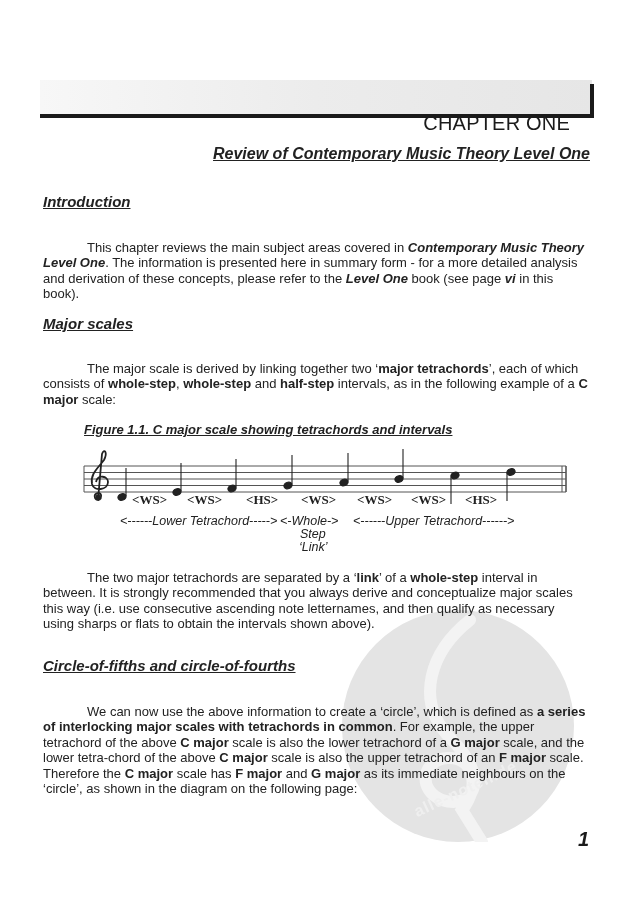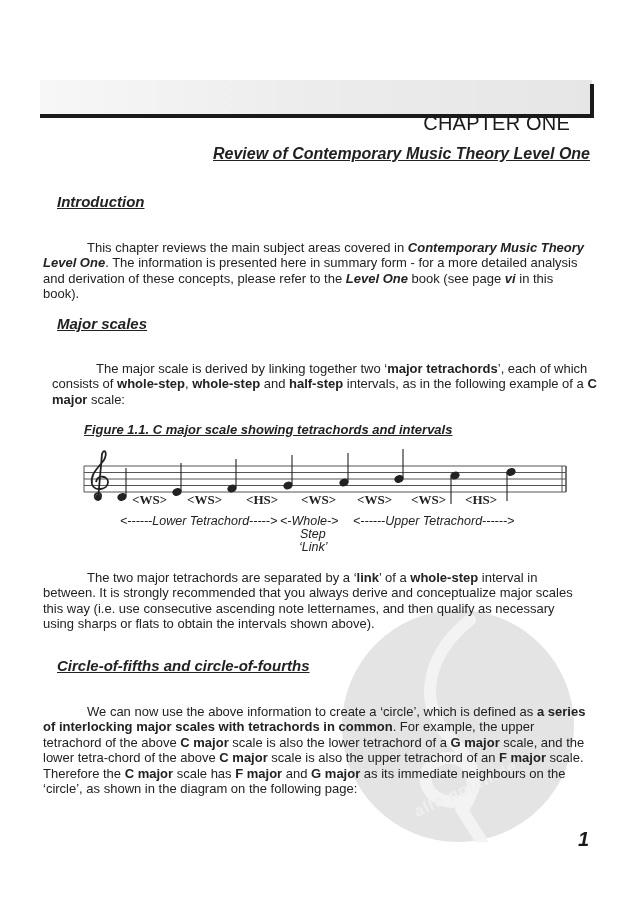--- a/index.html
+++ b/index.html
@@ -5,21 +5,21 @@
   html, body { margin:0; padding:0; }
   body { width:640px; height:904px; background:#ffffff; position:relative; overflow:hidden;
          font-family:"Liberation Sans", sans-serif; color:#222; }
   .abs { position:absolute; }
   .chapter-band { left:40px; top:80px; width:552px; height:34px;
     background:linear-gradient(90deg,#f7f7f7,#ececec 50%,#e6e6e6);
     border-bottom:4px solid #1a1a1a; }
   .chapter-bar { left:590px; top:84px; width:4px; height:34px; background:#1a1a1a; }
   .chapter-title { right:70px; top:86px; font-size:20px; letter-spacing:0.2px; color:#1b1b1b;margin-top:26px; }
   .doc-title { right:50px; top:145px; font-size:16px; font-weight:bold; font-style:italic; text-decoration:underline; color:#222; }
-  .h2 { left:57px; font-size:15px; font-weight:bold; font-style:italic; text-decoration:underline; color:#222; }
+  .h2 { left:43px; font-size:15px; font-weight:bold; font-style:italic; text-decoration:underline; color:#222; }
   .para { left:43px; width:545px; font-size:13px; line-height:15.4px; color:#222; }
   .para .indent { display:inline-block; width:44px; }
   .para b, .para strong { font-weight:bold; }
   .fig-caption { left:84px; top:422px; font-size:13px; font-weight:bold; font-style:italic; text-decoration:underline; }
   .watermark { left:342px; top:610px; width:232px; height:232px; border-radius:50%; background:#e4e4e4; }
   .wm-text { left:410px; top:780px; font-size:16px; font-weight:bold; color:#efefef; transform:rotate(-25deg); letter-spacing:1px; }
   .page-number { left:578px; top:828px; font-size:20px; font-weight:bold; font-style:italic; color:#1a1a1a; }
   .interval { position:absolute; top:492px; font-family:"Liberation Serif", serif; font-weight:bold; font-size:13px; color:#222; }
   .tetra-label { position:absolute; top:514px; font-size:12.5px; font-style:italic; color:#222; white-space:pre; }
   .link-label { position:absolute; font-size:12.5px; font-style:italic; color:#222; }
@@ -39,21 +39,21 @@
   </svg>
 </div>
 <div class="abs wm-text">alle-noten.de</div>
 
 <div class="abs h2" style="top:193px;">Introduction</div>
 <div class="abs para" style="top:240px;">
   <span class="indent"></span><span>This chapter reviews the main subject areas covered in </span><b><i>Contemporary Music Theory Level One</i></b><span>. The information is presented here in summary form - for a more detailed analysis and derivation of these concepts, please refer to the </span><b><i>Level One</i></b><span> book (see page </span><b><i>vi</i></b><span> in this book).</span>
 </div>
 
 <div class="abs h2" style="top:315px;">Major scales</div>
-<div class="abs para" style="top:361px;margin-left:9px;">
+<div class="abs para" style="top:361px;">
   <span class="indent"></span><span>The major scale is derived by linking together two ‘</span><b>major tetrachords</b><span>’, each of which consists of </span><b>whole-step</b><span>, </span><b>whole-step</b><span> and </span><b>half-step</b><span> intervals, as in the following example of a </span><b>C major</b><span> scale:</span>
 </div>
 
 <div class="abs fig-caption">Figure 1.1. C major scale showing tetrachords and intervals</div>
 
 <svg class="abs" style="left:0; top:440px;" width="640" height="80">
   <g stroke="#555" stroke-width="1">
     <line x1="84" y1="26" x2="566" y2="26"></line>
     <line x1="84" y1="32.5" x2="566" y2="32.5"></line>
     <line x1="84" y1="39" x2="566" y2="39"></line>

